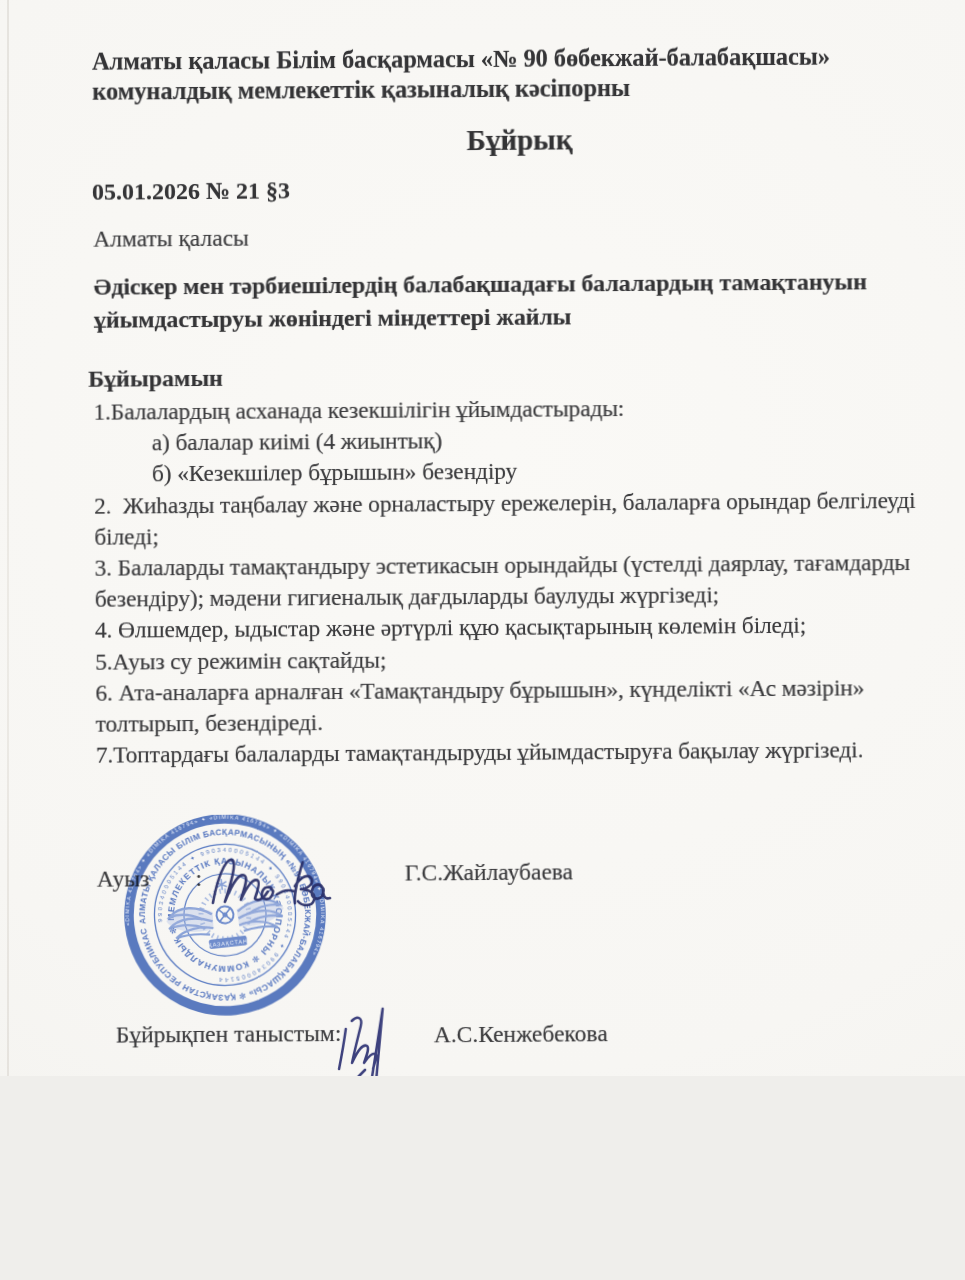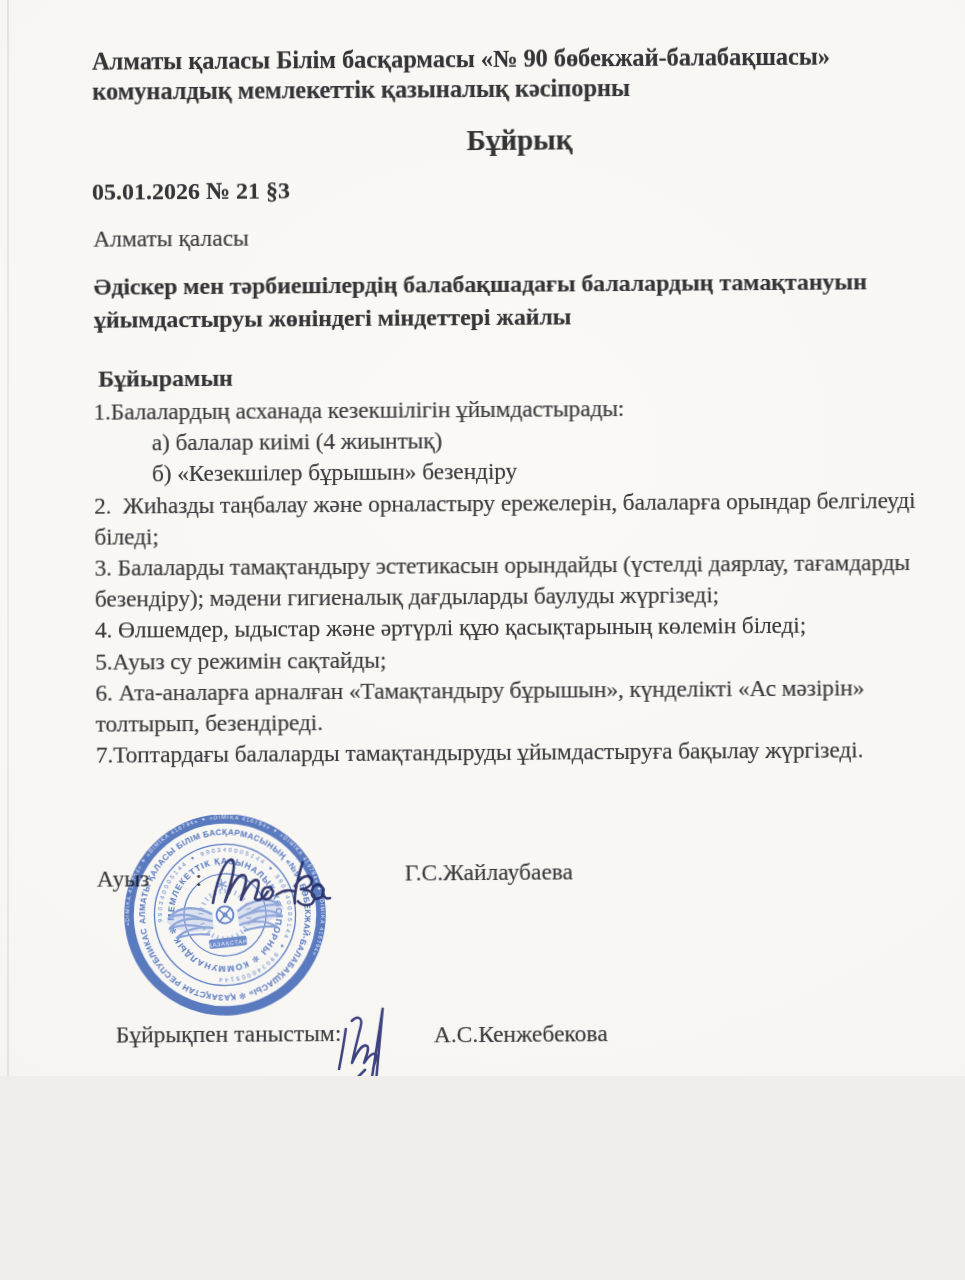--- a/index.html
+++ b/index.html
@@ -40,21 +40,21 @@
   .city-line{
     position:absolute;left:95px;top:223px;
     font-size:23.5px;color:#3d3d3f;
   }
   .subject{
     position:absolute;left:95px;top:268px;width:860px;
     font-weight:bold;font-size:24px;line-height:33px;color:#343436;
     letter-spacing:-0.1px;
   }
   .order-verb{
-    position:absolute;left:99px;top:363px;
+    position:absolute;left:89px;top:363px;
     font-weight:bold;font-size:24px;color:#343436;
   }
   .items{
     position:absolute;left:94px;top:394px;width:862px;
     font-size:23.5px;line-height:31.2px;letter-spacing:-0.15px;color:#3b3b3d;
   }
   .items p{margin:0;white-space:pre-wrap;}
   .items p.indent{padding-left:58px;}
   .sign-row{position:absolute;left:94px;top:863px;width:780px;height:40px;font-size:23.5px;color:#3b3b3d;}
   .sign-row .colon{margin-left:46px;}

